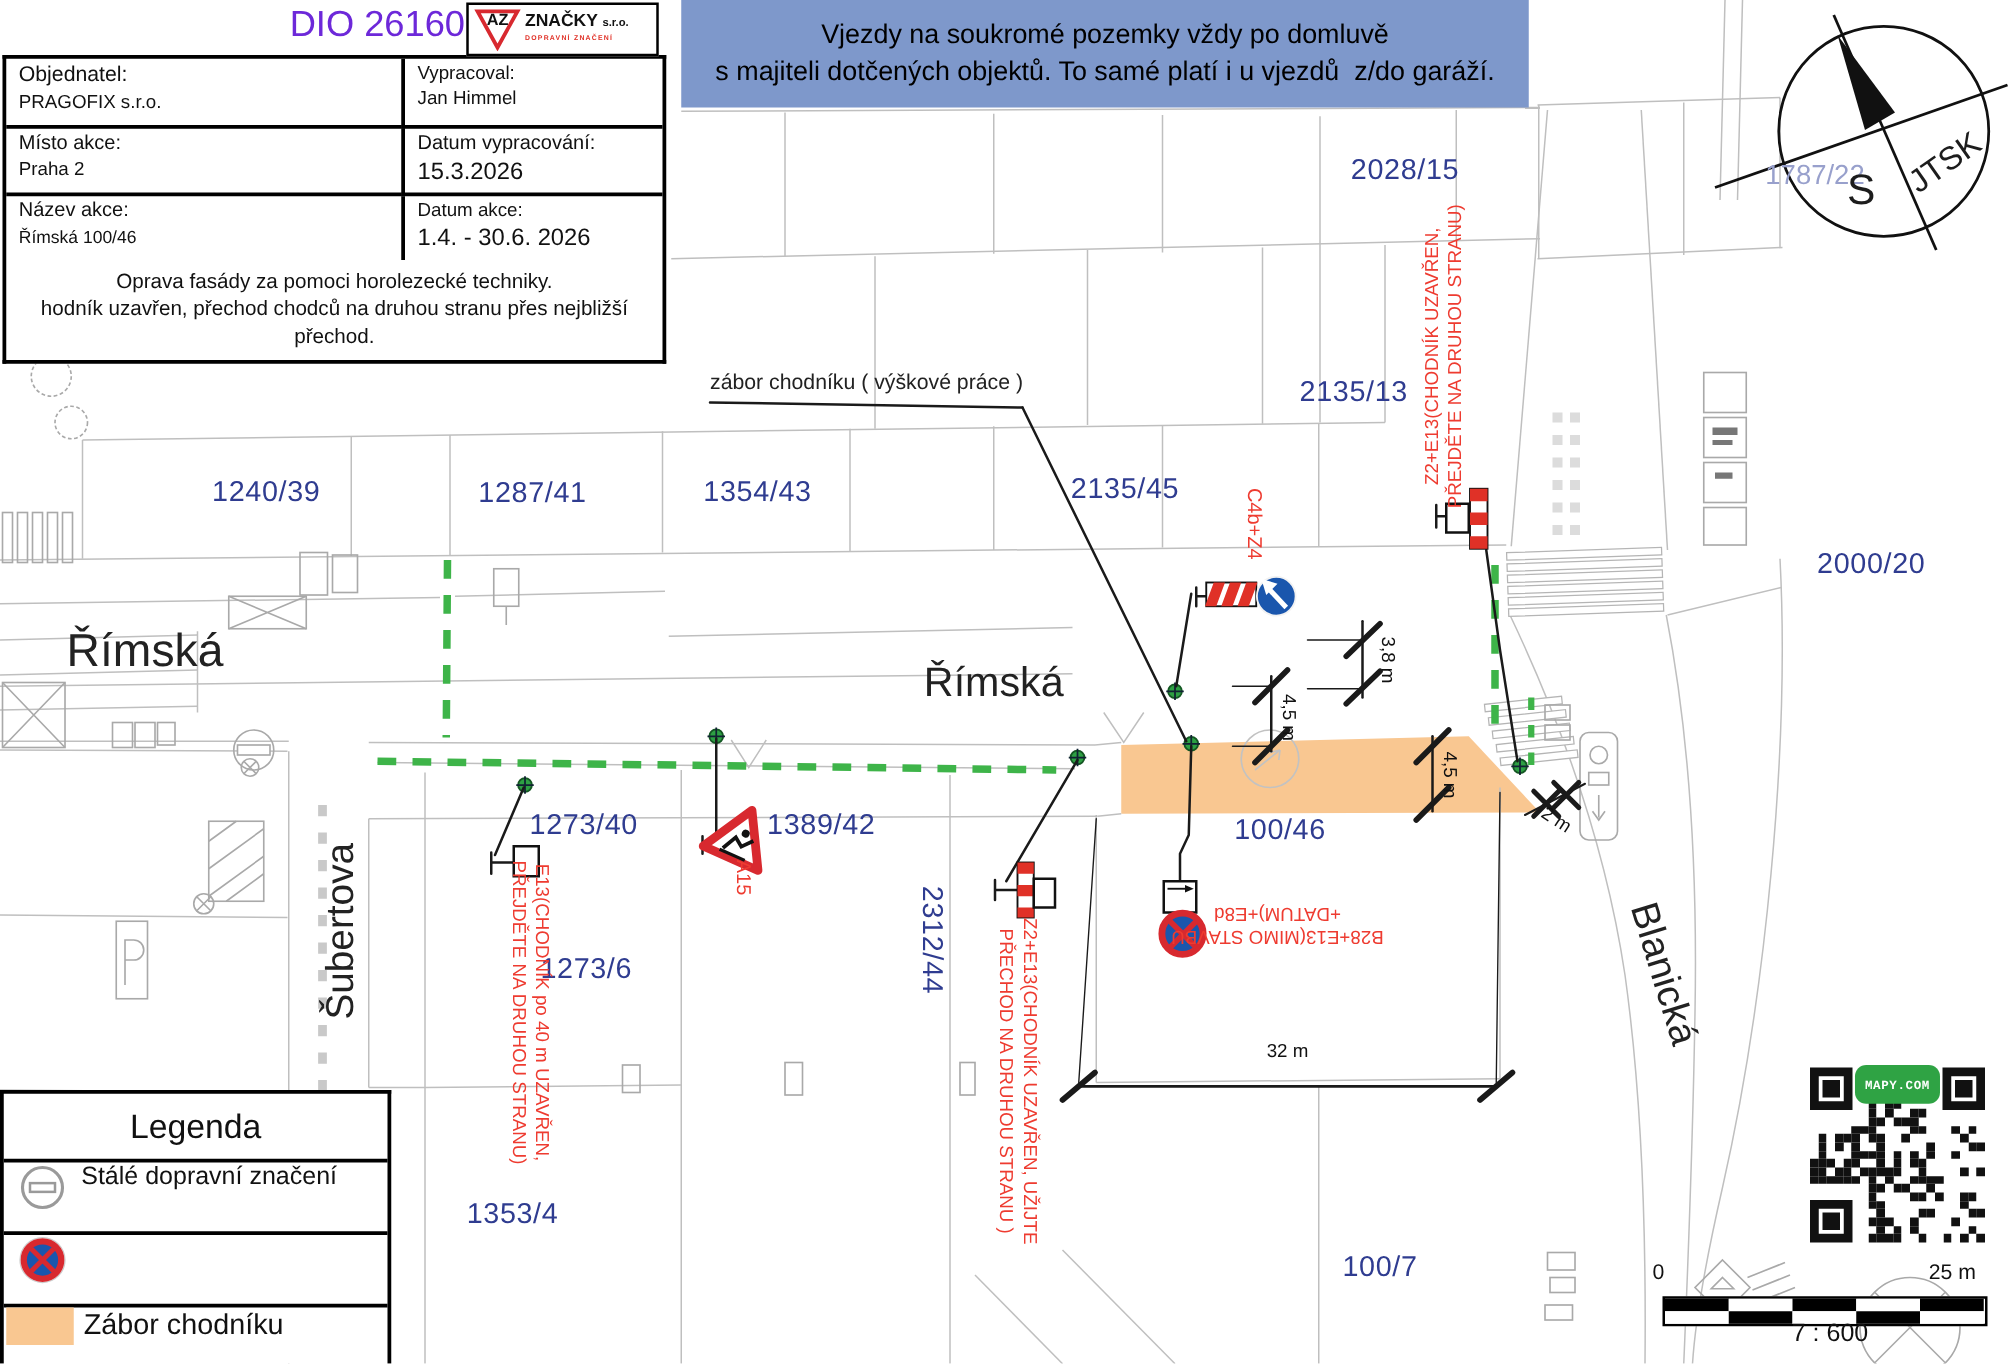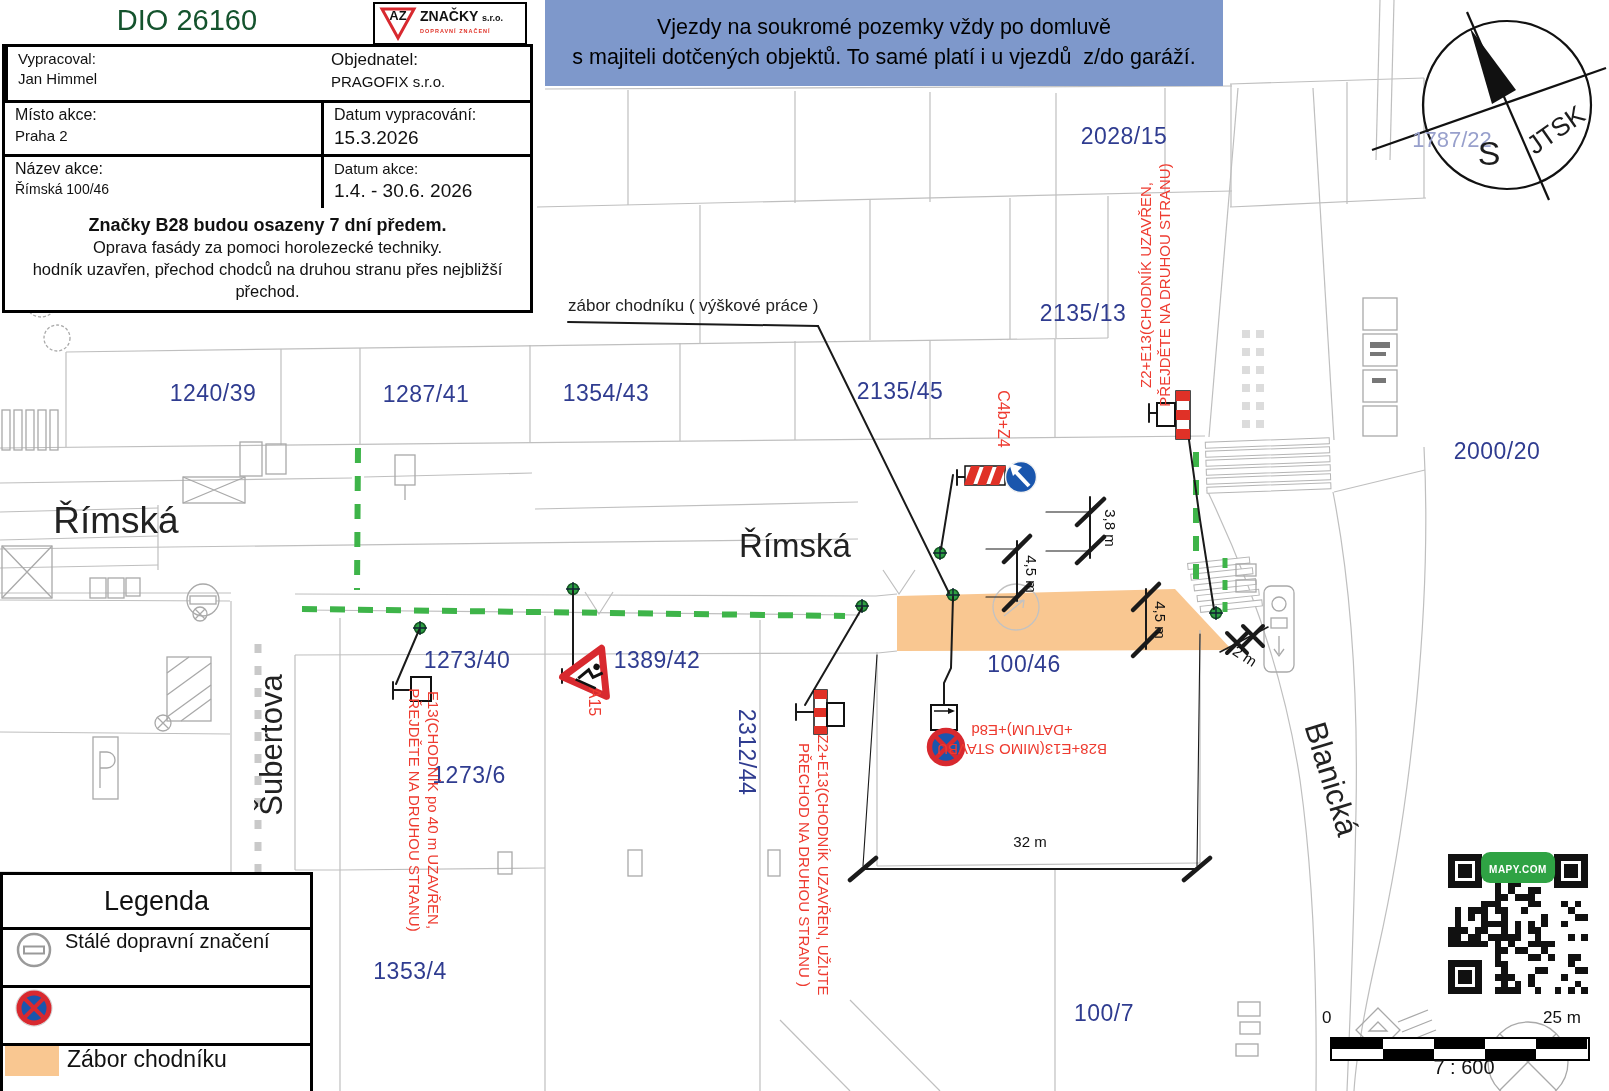--- a/index.html
+++ b/index.html
@@ -11,21 +11,21 @@
   .parcel{color:#2f3c90;font-size:23px;letter-spacing:.5px;}
   .parcel-light{color:#98a0cc;font-size:22px;}
   .street{color:#222;}
   .ann{position:absolute;color:#ee3b30;font-size:15px;line-height:19px;text-align:center;white-space:nowrap;}
   .dim{position:absolute;color:#111;font-size:15px;white-space:nowrap;}
   .callout{position:absolute;left:568px;top:296px;font-size:17px;color:#222;}
 
   
   .titleblock{position:absolute;left:2px;top:0;width:531px;background:#fff;z-index:5;}
   .tb-head{position:relative;height:44px;}
-  .dio{position:absolute;left:0;width:370px;text-align:center;top:4px;color:#14532d;font-size:29px;}
+  .dio{position:absolute;left:0;width:370px;text-align:right;top:4px;color:#6d28d9;font-size:29px;}
   .logo{position:absolute;right:6px;top:2px;width:150px;height:39px;border:2px solid #000;background:#fff;display:flex;align-items:center;}
   .logo-tri{position:relative;width:38px;height:34px;margin-left:4px;flex:none;}
   .logo-az{position:absolute;left:50%;top:1px;transform:translateX(-50%);font-size:13px;font-weight:bold;color:#111;}
   .logo-txt{font-size:14px;font-weight:bold;color:#111;line-height:13px;padding-left:3px;}
   .logo-suffix{font-size:9px;}
   .logo-tag{font-size:5.5px;color:#e03127;letter-spacing:1px;font-weight:bold;}
   .tb-grid{display:grid;grid-template-columns:316px 1fr;border:3px solid #000;border-bottom:none;}
   .cell{border-bottom:3px solid #000;padding:3px 10px 0;}
   .cell.rightcol{border-left:3px solid #000;}
   .cell .flab{font-size:17px;color:#111;}
@@ -49,21 +49,21 @@
 
   
   .scalebar{position:absolute;left:1330px;top:1037px;width:260px;height:24px;border:2.5px solid #000;box-sizing:border-box;display:flex;flex-wrap:wrap;background:#fff;z-index:4;}
   .scalebar i{display:block;width:51px;height:9.5px;}
   .sb-b{background:#000;} .sb-w{background:#fff;}
   .sb-zero{position:absolute;left:1322px;top:1008px;font-size:17px;color:#111;z-index:4;}
   .sb-max{position:absolute;left:1543px;top:1008px;font-size:17px;color:#111;z-index:4;}
   .sb-ratio{position:absolute;left:1404px;top:1056px;width:120px;text-align:center;font-size:20px;color:#111;z-index:4;}
 
   
-  .qr{position:absolute;left:1448px;top:854px;width:140px;height:140px;background:#fff;z-index:4;}
+  .qr{position:absolute;left:1448px;top:854px;width:140px;height:140px;background:#fff;z-index:4;font-family:Liberation Mono, monospace;}
   .qr-modules{position:absolute;inset:0;display:grid;grid-template:repeat(21,1fr)/repeat(21,1fr);}
   .qr-modules i{background:#111;}
   .qr-finder{position:absolute;width:34px;height:34px;border:7px solid #111;box-sizing:border-box;background:#fff;}
   .qr-finder::after{content:"";position:absolute;inset:3px;background:#111;}
   .qr-badge{position:absolute;left:50%;top:-2px;transform:translateX(-50%);background:#2fa344;color:#fff;
             font-size:10px;font-weight:bold;padding:12px 8px 8px;border-radius:9px;letter-spacing:.5px;z-index:2;white-space:nowrap;}
 </style>
 </head>
 <body>
 
@@ -386,47 +386,46 @@
           <span class="logo-az">AZ</span>
         </span>
         <span class="logo-txt">
           <span>ZNAČKY</span>
           <span class="logo-suffix">s.r.o.</span>
           <div class="logo-tag">DOPRAVNÍ ZNAČENÍ</div>
         </span>
       </div>
     </div>
     <div class="tb-grid">
+      <div class="cell" style="height:50px">
+        <div class="flab">Objednatel:</div>
+        <div class="fval">PRAGOFIX s.r.o.</div>
+      </div>
       <div class="cell rightcol" style="height:50px">
         <div class="flab" style="font-size:15px">Vypracoval:</div>
         <div class="fval">Jan Himmel</div>
       </div>
-      <div class="cell" style="height:50px">
-        <div class="flab">Objednatel:</div>
-        <div class="fval">PRAGOFIX s.r.o.</div>
-      </div>
       <div class="cell" style="height:48px">
         <div class="flab" style="font-size:16px">Místo akce:</div>
         <div class="fval">Praha 2</div>
       </div>
       <div class="cell rightcol big" style="height:48px">
         <div class="flab" style="font-size:16px">Datum vypracování:</div>
         <div class="fval">15.3.2026</div>
       </div>
       <div class="cell" style="height:48px;border-bottom:none">
         <div class="flab" style="font-size:16px">Název akce:</div>
         <div class="fval" style="font-size:14px">Římská 100/46</div>
       </div>
       <div class="cell rightcol big" style="height:48px;border-bottom:none">
         <div class="flab" style="font-size:15px">Datum akce:</div>
         <div class="fval">1.4. - 30.6. 2026</div>
       </div>
     </div>
     <div class="tb-note">
-      <div class="nb">Značky B28 budou osazeny 7 dní předem.</div>
       <div>Oprava fasády za pomoci horolezecké techniky.</div>
       <div>hodník uzavřen, přechod chodců na druhou stranu přes nejbližší přechod.</div>
     </div>
   </div>
 
   <div class="banner">
     <div>Vjezdy na soukromé pozemky vždy po domluvě</div>
     <div>s majiteli dotčených objektů. To samé platí i u vjezdů  z/do garáží.</div>
   </div>
 

